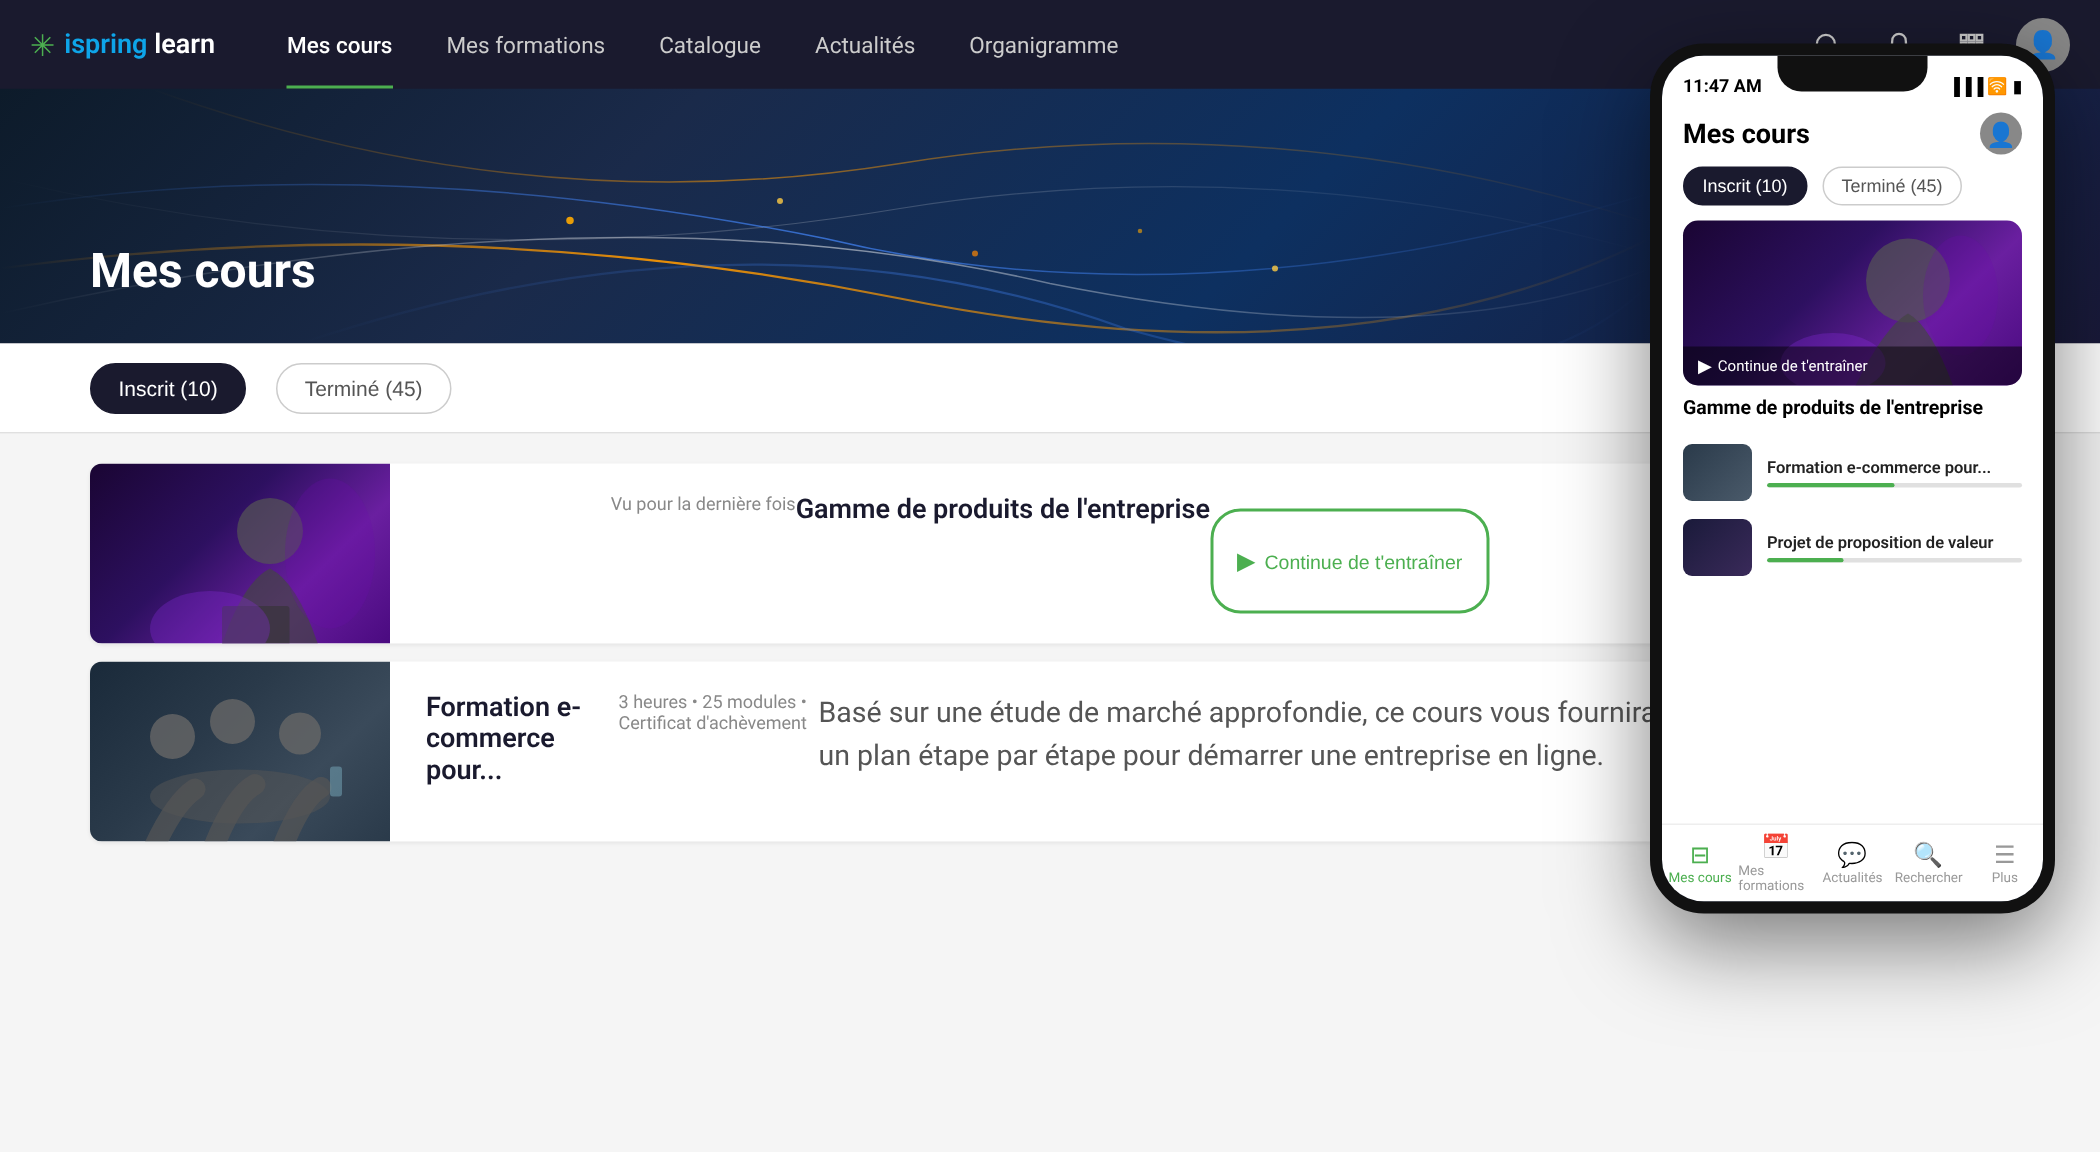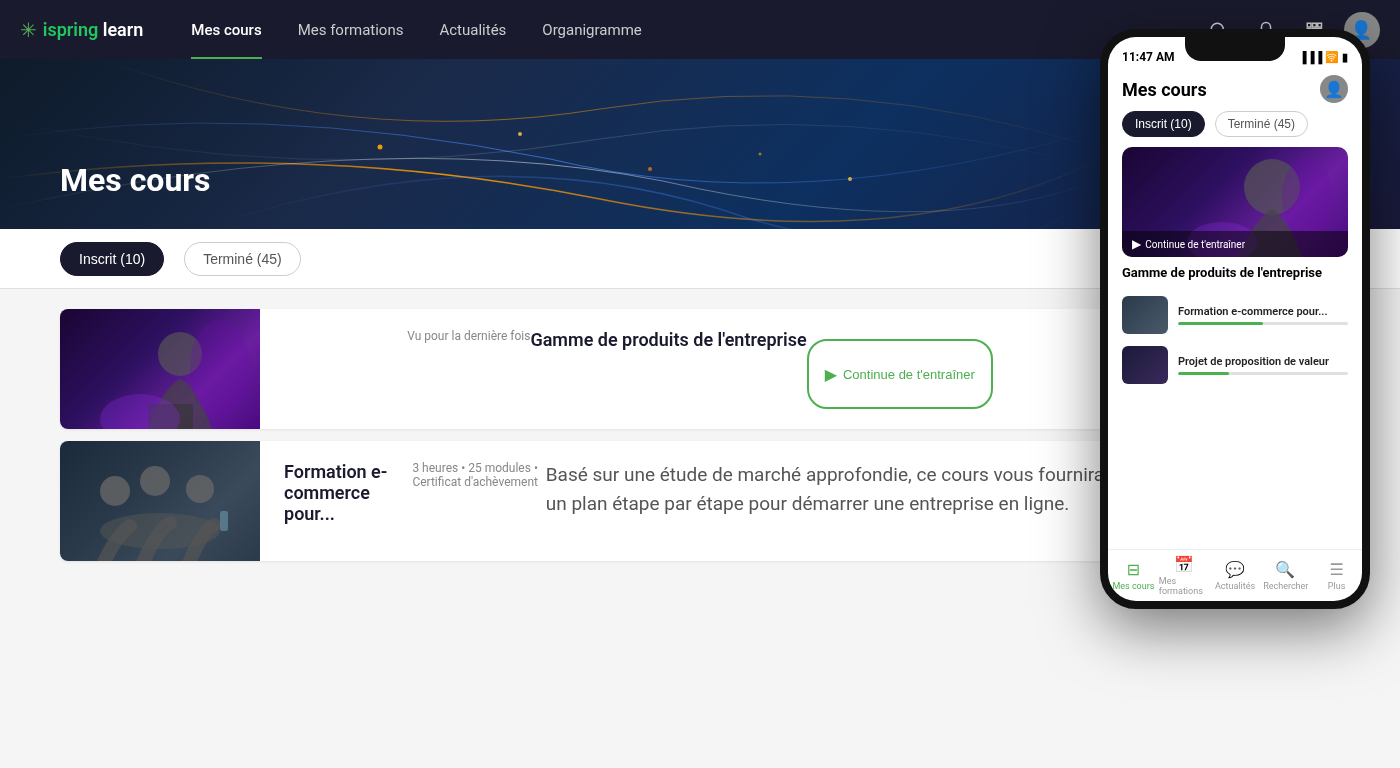--- a/index.html
+++ b/index.html
@@ -23,21 +23,21 @@
     }
     .logo-icon {
       color: #4CAF50;
       font-size: 20px;
     }
     .logo-text {
       color: white;
       font-size: 18px;
       font-weight: 600;
     }
-    .logo-text span { color: #22c55e; }
+    .logo-text span { color: #0ea5e9; }
     .nav-links {
       display: flex;
       align-items: center;
       gap: 0;
       flex: 1;
     }
     .nav-link {
       color: #ccc;
       text-decoration: none;
       padding: 0 18px;
@@ -414,20 +414,21 @@
 <body>
 
 <nav class="navbar">
   <div class="logo">
     <span class="logo-icon">✳</span>
     <span class="logo-text"><span>ispring</span> learn</span>
   </div>
   <div class="nav-links">
     <a class="nav-link active">Mes cours</a>
     <a class="nav-link">Mes formations</a>
+    <a class="nav-link">Catalogue</a>
     <a class="nav-link">Actualités</a>
     <a class="nav-link">Organigramme</a>
   </div>
   <div class="nav-right">
     <button class="nav-icon-btn">
       <svg width="18" height="18" viewBox="0 0 24 24" fill="none" stroke="currentColor" stroke-width="2">
           <circle cx="11" cy="11" r="8"></circle>
           <line x1="21" y1="21" x2="16.65" y2="16.65"></line>
         </svg>
     </button>

